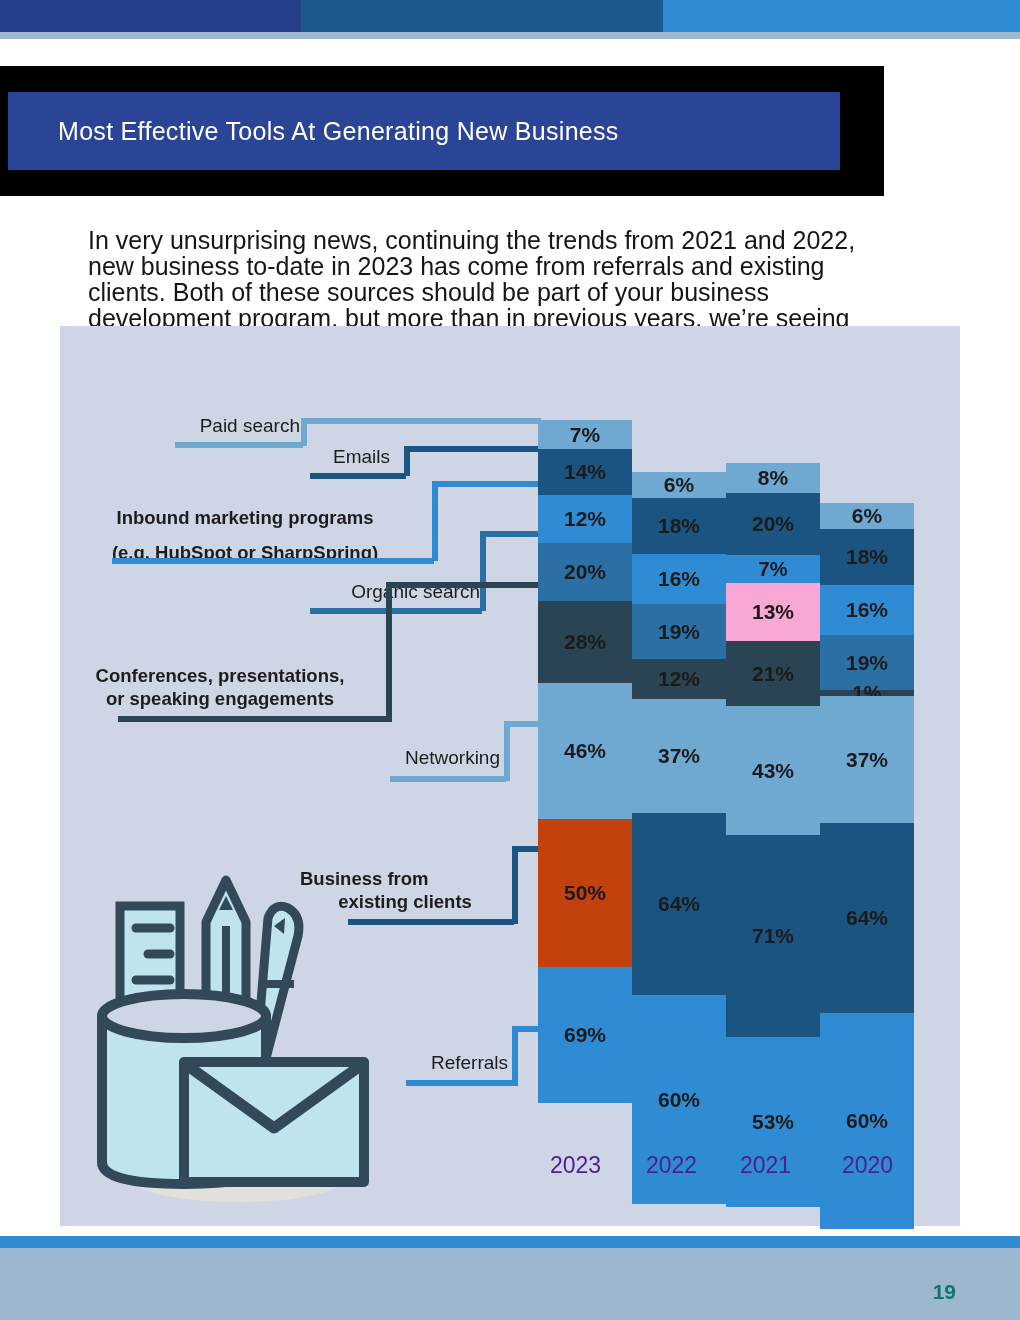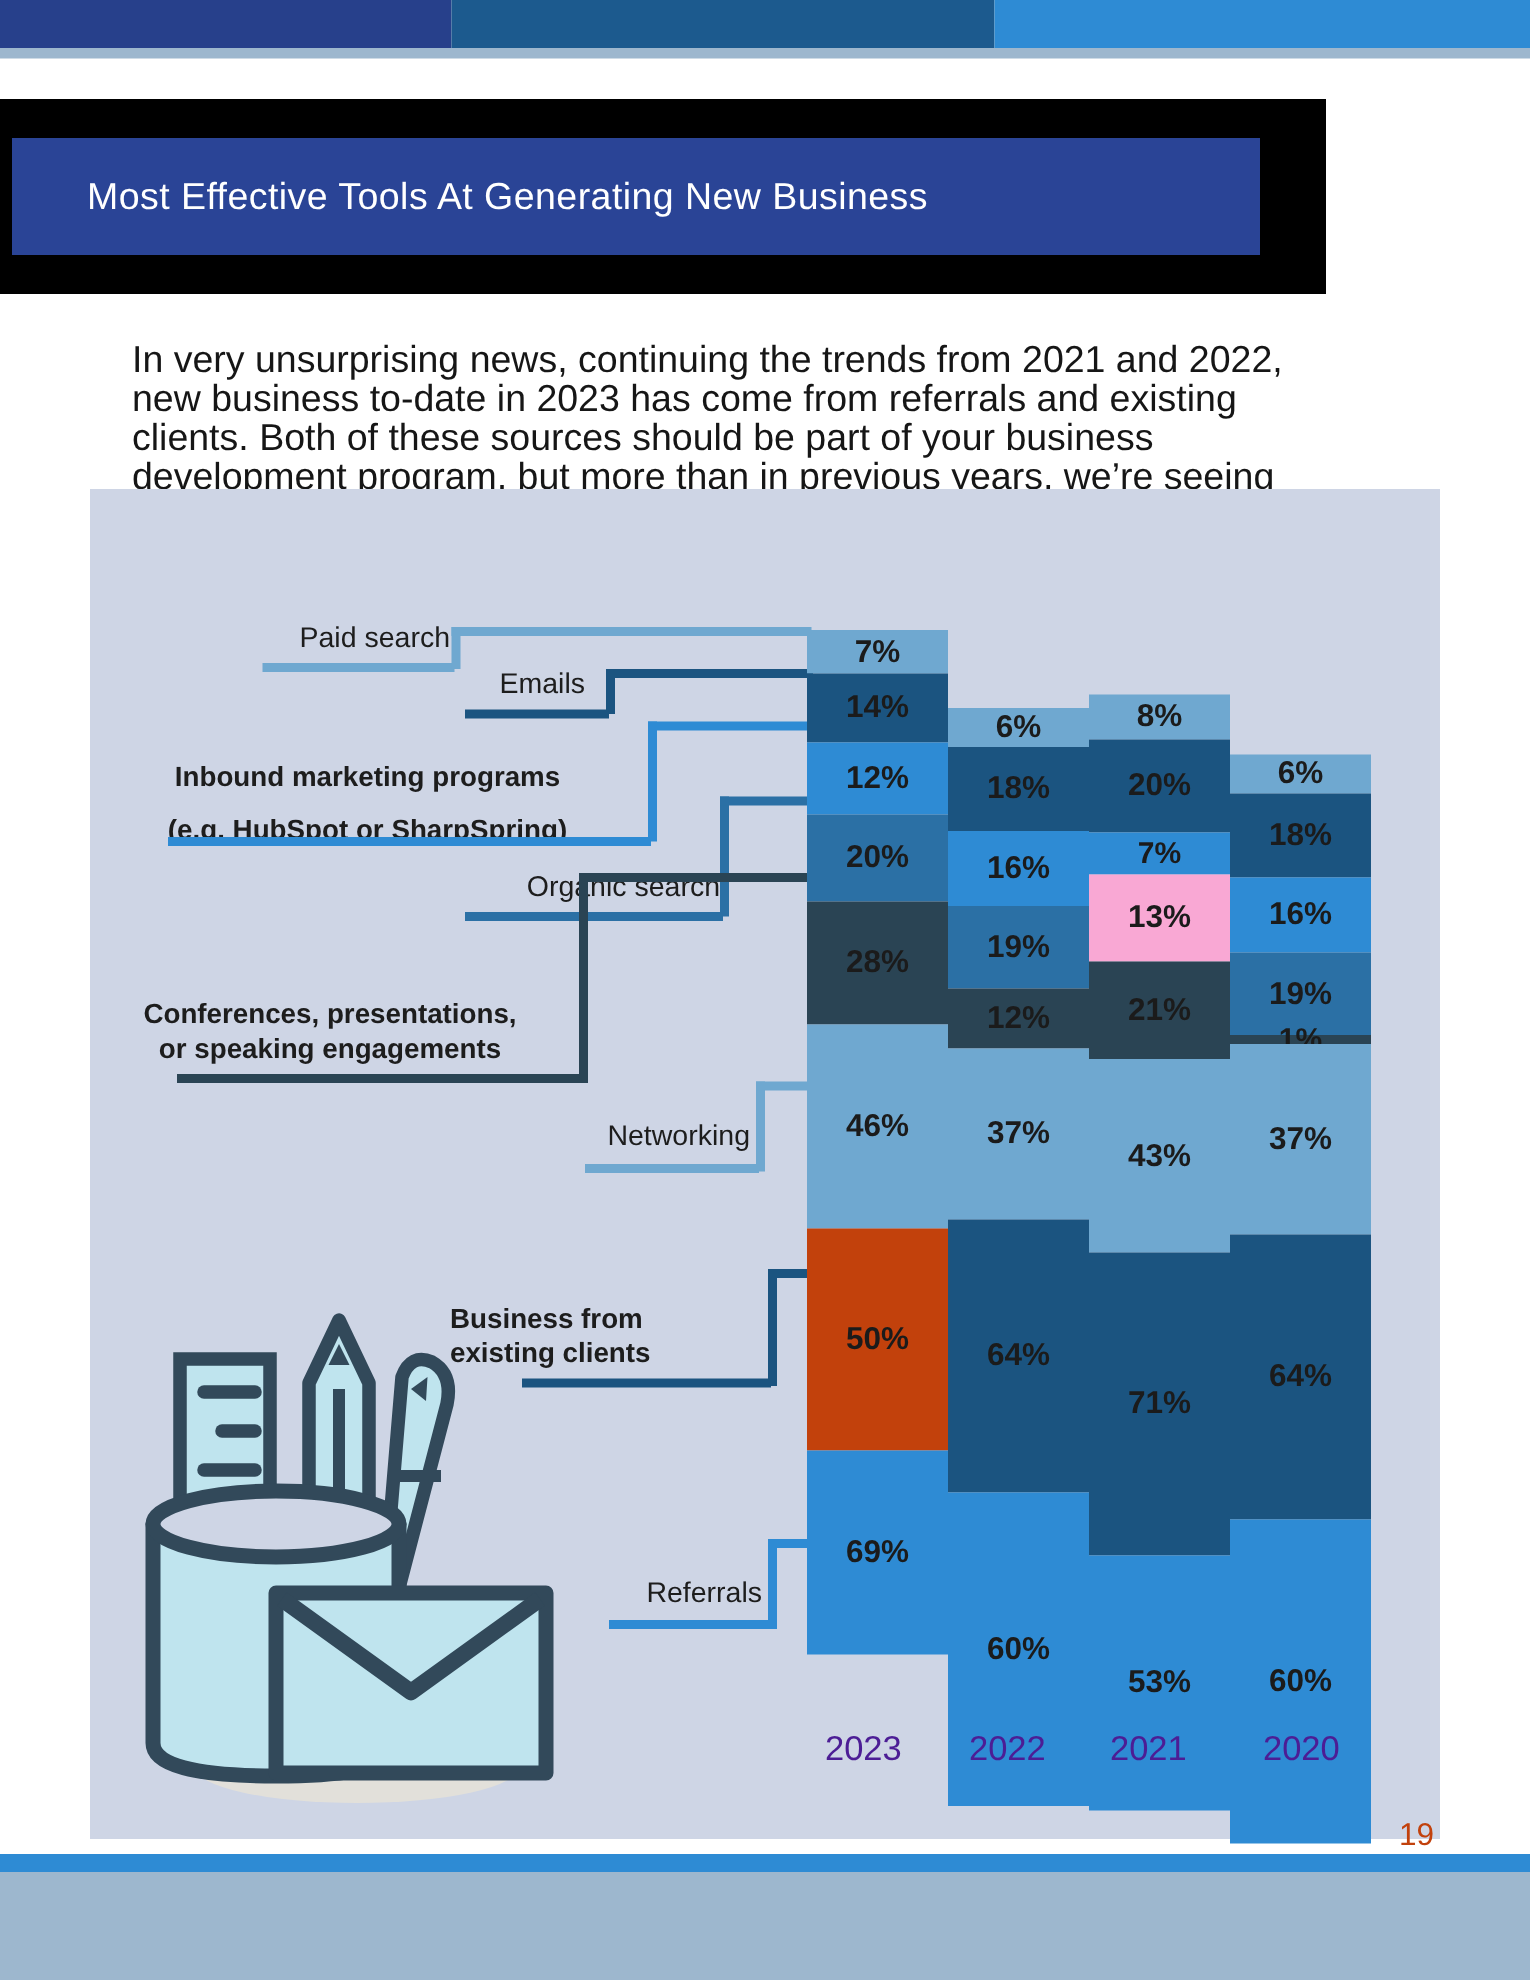--- a/index.html
+++ b/index.html
@@ -68,21 +68,21 @@
   .conn{position:absolute;}
   .conn .h{position:absolute;height:6px;}
   .conn .v{position:absolute;width:6px;}
 
   
   .illus{position:absolute;left:28px;top:540px;width:290px;height:340px;}
 
   
   .footer-line{position:absolute;left:0;top:1236px;width:1020px;height:12px;background:#2E8BD4;}
   .footer{position:absolute;left:0;top:1248px;width:1020px;height:72px;background:#9DB7CE;}
-  .pageno{position:absolute;right:64px;top:1212px;font-size:21px;color:#c2410c;}
+  .pageno{position:absolute;right:64px;top:1280px;font-size:21px;color:#0f766e;font-weight:bold;}
 </style>
 </head>
 <body>
 
 <div class="topbar">
   <div class="seg seg1"></div>
   <div class="seg seg2"></div>
   <div class="seg seg3"></div>
 </div>
 <div class="topbar-under"></div>
@@ -177,21 +177,21 @@
     <div class="lbl" style="left:250px;top:420px;width:190px;">Networking</div>
     <div class="conn">
       <div class="h" style="left:330px;top:450px;width:116px;background:#6FA8D0;"></div>
       <div class="v" style="left:444px;top:395px;height:60px;background:#6FA8D0;"></div>
       <div class="h" style="left:444px;top:395px;width:38px;background:#6FA8D0;"></div>
     </div>
   </div>
 
   <div class="callout">
     <div class="lbl bold" style="left:240px;top:541px;width:210px;text-align:left;">Business from</div>
-    <div class="lbl bold" style="left:240px;top:564px;width:210px;text-align:left;">existing clients</div>
+    <div class="lbl bold" style="left:240px;top:564px;width:210px;text-align:center;">existing clients</div>
     <div class="conn">
       <div class="h" style="left:288px;top:593px;width:166px;background:#1B5480;"></div>
       <div class="v" style="left:452px;top:520px;height:78px;background:#1B5480;"></div>
       <div class="h" style="left:452px;top:520px;width:30px;background:#1B5480;"></div>
     </div>
   </div>
 
   <div class="callout">
     <div class="lbl" style="left:250px;top:725px;width:198px;">Referrals</div>
     <div class="conn">

